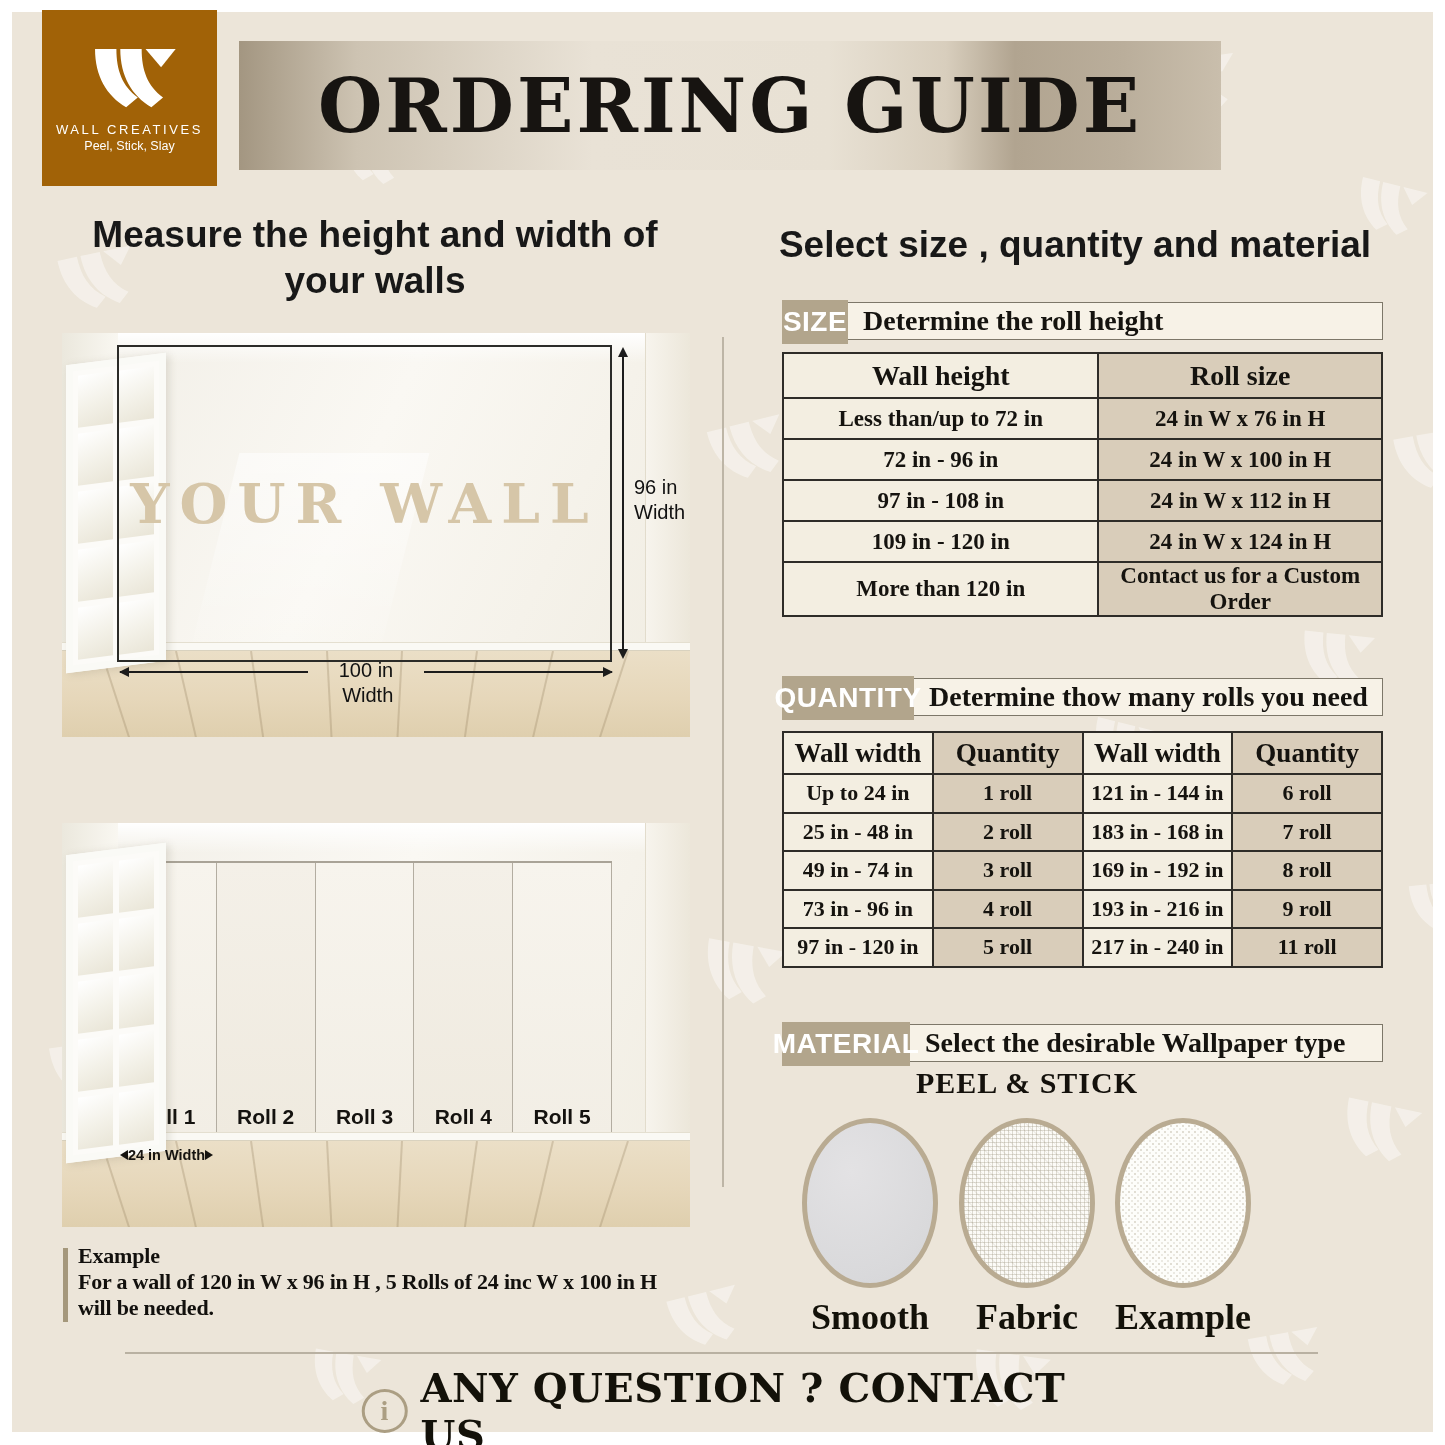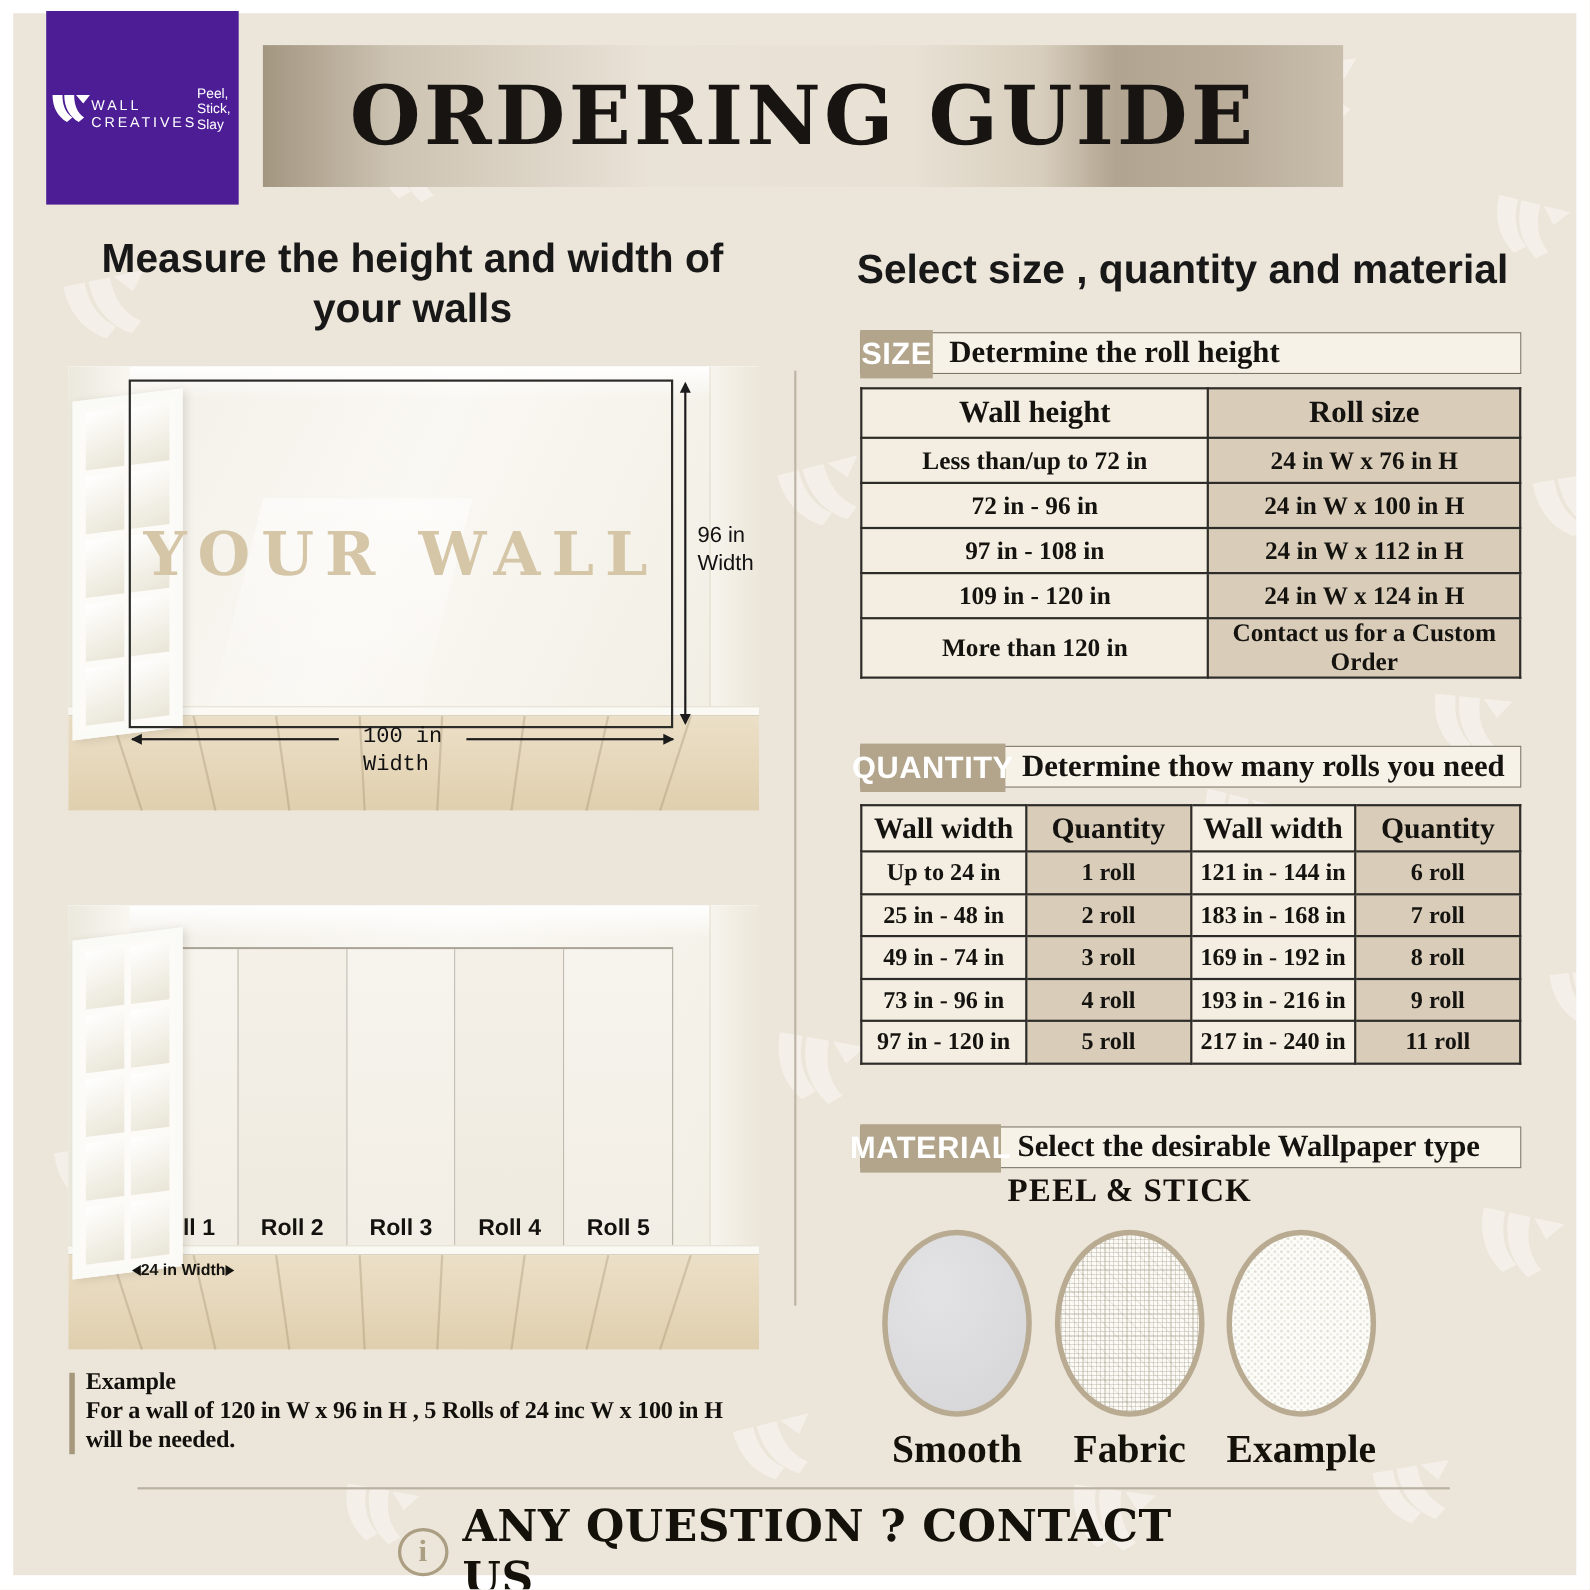--- a/index.html
+++ b/index.html
@@ -1,22 +1,22 @@
 <!DOCTYPE html>
 <html><head>
 <meta charset="utf-8">
 <style>
   html,body{margin:0;padding:0;background:#ffffff;}
   .page{position:relative;width:1445px;height:1445px;background:#ffffff;overflow:hidden;
         font-family:"Liberation Sans",sans-serif;color:#15130f;}
   .bg{position:absolute;left:12px;top:12px;right:12px;bottom:13px;background:#ece5d9;}
   .wm{position:absolute;fill:#ffffff;opacity:.42;z-index:1;}
   
-  .logo-box{position:absolute;left:42px;top:10px;width:175px;height:176px;background:#4c1d95;z-index:3;
-            display:flex;flex-direction:row;align-items:center;justify-content:center;}
+  .logo-box{position:absolute;left:42px;top:10px;width:175px;height:176px;background:#a16207;z-index:3;
+            display:flex;flex-direction:column;align-items:center;justify-content:center;}
   .logo-mark{width:98px;height:68px;fill:#ffffff;margin-top:2px;}
   .brand-name{color:#fff;font-size:13px;letter-spacing:2.6px;margin-top:9px;font-weight:400;}
   .brand-tag{color:#fff;font-size:12.5px;margin-top:2px;font-weight:400;}
   .title-band{position:absolute;left:228px;top:41px;width:982px;height:129px;z-index:2;
       background:linear-gradient(90deg,#a39681 0%,#cdc3b2 12%,#e9e2d6 36%,#e8e1d4 60%,#d8cebd 72%,#b1a490 79%,#baae9b 90%,#c9beac 100%);
       display:flex;align-items:center;justify-content:center;margin-left:11px;}
   .title-band h1{margin:0;font-family:"DejaVu Serif",serif;font-weight:700;font-size:74px;
       letter-spacing:3px;color:#171411;}
   .col-heading{position:absolute;z-index:2;text-align:center;font-weight:700;font-size:37px;line-height:46px;color:#181818;}
   #left-heading{left:75px;top:212px;width:600px;}
@@ -48,22 +48,22 @@
   .varrow:before,.varrow:after{content:"";position:absolute;left:-4px;border-left:5px solid transparent;border-right:5px solid transparent;}
   .varrow:before{top:-2px;border-bottom:10px solid #1c1c1c;}
   .varrow:after{bottom:-2px;border-top:10px solid #1c1c1c;}
   .vlabel{position:absolute;left:572px;top:142px;font-size:20px;line-height:25px;font-weight:500;color:#111;}
   .harrow{position:absolute;left:58px;top:338px;width:492px;height:2px;}
   .harrow .seg{position:absolute;top:0;height:2px;background:#1c1c1c;}
   .harrow .seg.l{left:0;width:188px;} .harrow .seg.r{right:0;width:188px;}
   .harrow:before,.harrow:after{content:"";position:absolute;top:-4px;border-top:5px solid transparent;border-bottom:5px solid transparent;}
   .harrow:before{left:-1px;border-right:10px solid #1c1c1c;}
   .harrow:after{right:-1px;border-left:10px solid #1c1c1c;}
-  .hlabel{position:absolute;left:50%;top:-13px;transform:translateX(-50%);text-align:left;
-      font-size:20px;line-height:25px;font-weight:500;color:#111;font-family:Liberation Mono, monospace;}
+  .hlabel{position:absolute;left:50%;top:-13px;transform:translateX(-50%);text-align:right;
+      font-size:20px;line-height:25px;font-weight:500;color:#111;}
   
   .strips{position:absolute;left:55px;top:38px;width:495px;height:278px;display:flex;
       border-top:2px solid #a9a397;border-bottom:2px solid #a9a397;border-left:1.5px solid #b3ada1;box-sizing:border-box;}
   .strip{flex:1;border-right:1.5px solid #b3ada1;position:relative;}
   .strip:nth-child(odd){background:linear-gradient(180deg,#f7f4ed,#f2eee5);}
   .strip:nth-child(even){background:linear-gradient(180deg,#f4f0e8,#efeadf);}
   .roll-label{position:absolute;bottom:8px;width:100%;text-align:center;font-weight:700;font-size:21px;color:#14120f;}
   .roll-width{position:absolute;left:55px;top:324px;width:99px;display:flex;align-items:center;justify-content:center;gap:0;
       font-size:14.5px;font-weight:700;color:#15130f;}
   .tri{width:0;height:0;border-top:5px solid transparent;border-bottom:5px solid transparent;}

